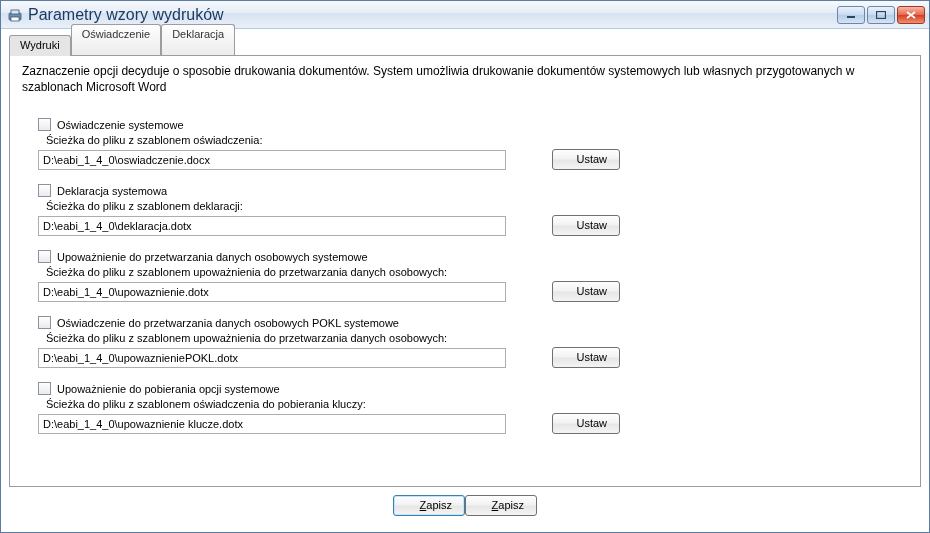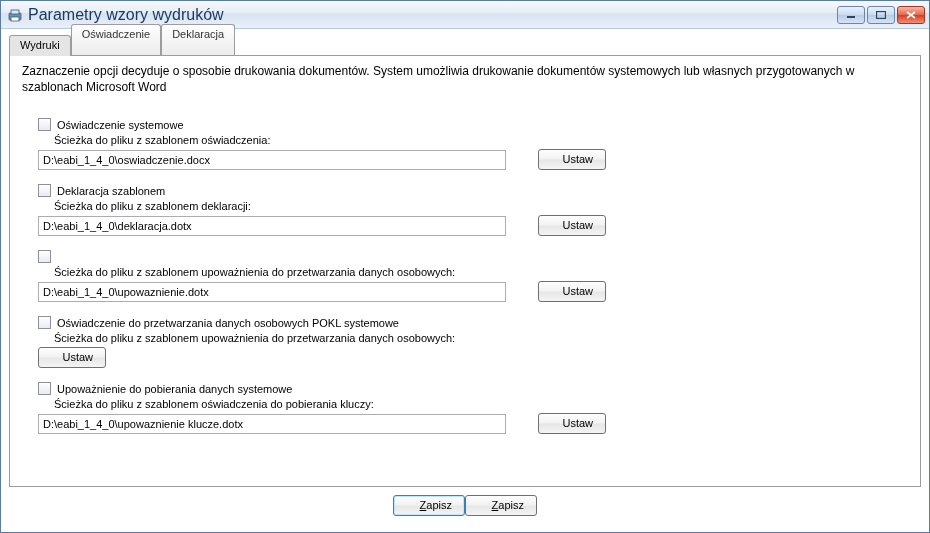--- a/index.html
+++ b/index.html
@@ -125,27 +125,27 @@
   }
   .chk {
     width: 13px; height: 13px;
     border: 1px solid #8f8f9d;
     background: linear-gradient(to bottom, #fefefe, #e8ecef);
     margin-right: 6px;
     flex-shrink: 0;
   }
   .chk-label { color: #000; }
   .path-label {
-    margin: 3px 0 3px 16px;
+    margin: 3px 0 3px 8px;
     color: #000;
   }
   .path-row {
     display: flex;
     align-items: center;
-    gap: 32px;
+    gap: 46px;
   }
   .path-input {
     width: 468px;
     height: 20px;
     border: 1px solid #abadb3;
     padding: 0 4px;
     font: inherit;
     color: #000;
     background: #fff;
   }
@@ -227,55 +227,57 @@
         <div class="path-label">Ścieżka do pliku z szablonem oświadczenia:</div>
         <div class="path-row">
           <input class="path-input" value="D:\eabi_1_4_0\oswiadczenie.docx" style="">
           <button class="btn">Ustaw</button>
         </div>
       </div>
 
       <div class="section">
         <div class="chk-row">
           <span class="chk"></span>
-          <span class="chk-label">Deklaracja szablonem</span>
+          <span class="chk-label">Deklaracja systemowa</span>
         </div>
         <div class="path-label">Ścieżka do pliku z szablonem deklaracji:</div>
         <div class="path-row">
           <input class="path-input" value="D:\eabi_1_4_0\deklaracja.dotx" style="">
           <button class="btn">Ustaw</button>
         </div>
       </div>
 
       <div class="section">
         <div class="chk-row">
           <span class="chk"></span>
+          <span class="chk-label">Upoważnienie do przetwarzania danych osobowych systemowe</span>
         </div>
         <div class="path-label">Ścieżka do pliku z szablonem upoważnienia do przetwarzania danych osobowych:</div>
         <div class="path-row">
           <input class="path-input" value="D:\eabi_1_4_0\upowaznienie.dotx" style="">
           <button class="btn">Ustaw</button>
         </div>
       </div>
 
       <div class="section">
         <div class="chk-row">
           <span class="chk"></span>
           <span class="chk-label">Oświadczenie do przetwarzania danych osobowych  POKL systemowe</span>
         </div>
         <div class="path-label">Ścieżka do pliku z szablonem upoważnienia do przetwarzania danych osobowych:</div>
         <div class="path-row">
-          <button class="btn">Ustaw</button>
-        </div>
-      </div>
-
-      <div class="section">
-        <div class="chk-row">
-          <span class="chk"></span>
-          <span class="chk-label">Upoważnienie do pobierania danych systemowe</span>
+          <input class="path-input" value="D:\eabi_1_4_0\upowaznieniePOKL.dotx" style="">
+          <button class="btn">Ustaw</button>
+        </div>
+      </div>
+
+      <div class="section">
+        <div class="chk-row">
+          <span class="chk"></span>
+          <span class="chk-label">Upoważnienie do pobierania opcji systemowe</span>
         </div>
         <div class="path-label">Ścieżka do pliku z szablonem oświadczenia do pobierania kluczy:</div>
         <div class="path-row">
           <input class="path-input" value="D:\eabi_1_4_0\upowaznienie klucze.dotx" style="">
           <button class="btn">Ustaw</button>
         </div>
       </div>
 
     </div>
 

